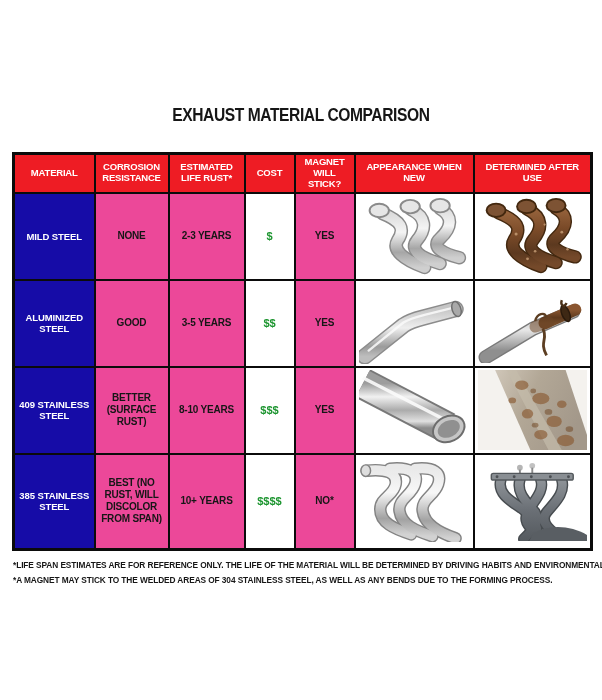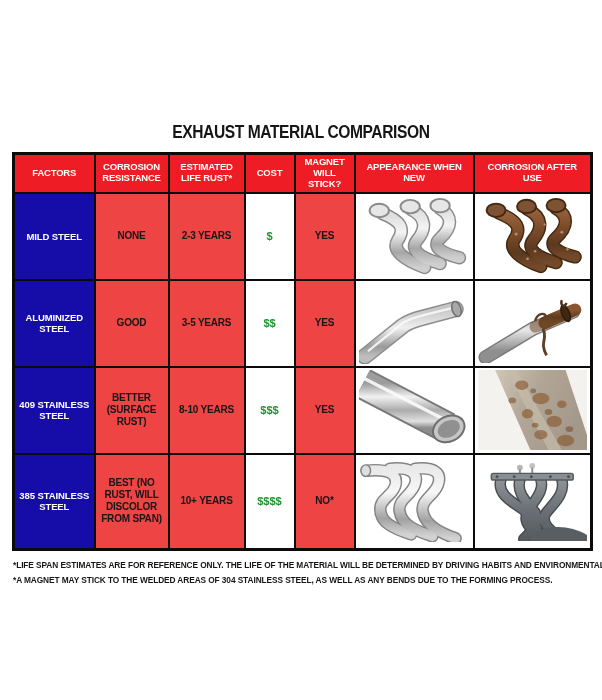--- a/index.html
+++ b/index.html
@@ -2,42 +2,42 @@
 <html><head>
 <meta charset="utf-8">
 <style>
   html,body{margin:0;padding:0;}
   body{
     width:602px;height:700px;background:#ffffff;position:relative;overflow:hidden;
     font-family:"Liberation Sans","DejaVu Sans",sans-serif;
     -webkit-font-smoothing:antialiased;
   }
   .title{
-    position:absolute;top:121px;left:0;width:602px;text-align:center;
+    position:absolute;top:104px;left:0;width:602px;text-align:center;
     font-size:19px;font-weight:bold;color:#161616;letter-spacing:-0.5px;white-space:nowrap;
   }
   .title span{display:inline-block;transform:scaleX(0.82);transform-origin:center;}
   table.cmp{
     position:absolute;left:12px;top:152px;width:578px;
     border-collapse:collapse;table-layout:fixed;
     border:3px solid #0b0b0b;
   }
   table.cmp th,table.cmp td{
     border:2px solid #0b0b0b;text-align:center;vertical-align:middle;
     padding:2px 3px;overflow:hidden;
   }
   tr.hdr th{
     background:#ee1c24;color:#ffffff;font-size:9.5px;font-weight:bold;
     height:31px;line-height:1.15;letter-spacing:-0.2px;
   }
   td.material{
     background:#160ca7;color:#ffffff;font-size:9.5px;font-weight:bold;
     line-height:1.2;letter-spacing:-0.1px;
   }
-  td.val{background:#ef4444;color:#161616;font-size:10px;font-weight:bold;line-height:1.2;letter-spacing:-0.2px;}
+  td.val{background:#ec4899;color:#161616;font-size:10px;font-weight:bold;line-height:1.2;letter-spacing:-0.2px;}
   td.cost{background:#ffffff;color:#1f9632;font-size:11px;font-weight:bold;letter-spacing:0;}
   td.photo{background:#ffffff;padding:1px;}
   td.photo svg{display:block;width:100%;height:100%;}
   tr.r1{height:86px;} tr.r2{height:86px;} tr.r3{height:81px;} tr.r4{height:95px;}
   .foot{
     position:absolute;left:13px;top:557px;width:660px;
     transform:scaleX(0.875);transform-origin:left top;
     font-size:9.5px;font-weight:bold;color:#161616;line-height:1.6;letter-spacing:-0.1px;
   }
   .foot div{white-space:nowrap;}
@@ -52,27 +52,27 @@
     <col style="width:81px">
       <col style="width:74px">
       <col style="width:76px">
     <col style="width:50px">
       <col style="width:60px">
       <col style="width:119px">
       <col style="width:118px">
   </colgroup>
   <tbody>
       <tr class="hdr">
-    <th>FACTORS</th>
+    <th>MATERIAL</th>
     <th>CORROSION RESISTANCE</th>
     <th>ESTIMATED LIFE RUST*</th>
     <th>COST</th>
     <th>MAGNET WILL STICK?</th>
     <th>APPEARANCE WHEN NEW</th>
-    <th>CORROSION AFTER USE</th>
+    <th>DETERMINED AFTER USE</th>
   </tr>
 
   <tr class="r1">
     <td class="material">MILD STEEL</td>
     <td class="val">NONE</td>
     <td class="val">2-3 YEARS</td>
     <td class="cost">$</td>
     <td class="val">YES</td>
     <td class="photo">
       <svg viewBox="0 0 115 84" preserveAspectRatio="none">

